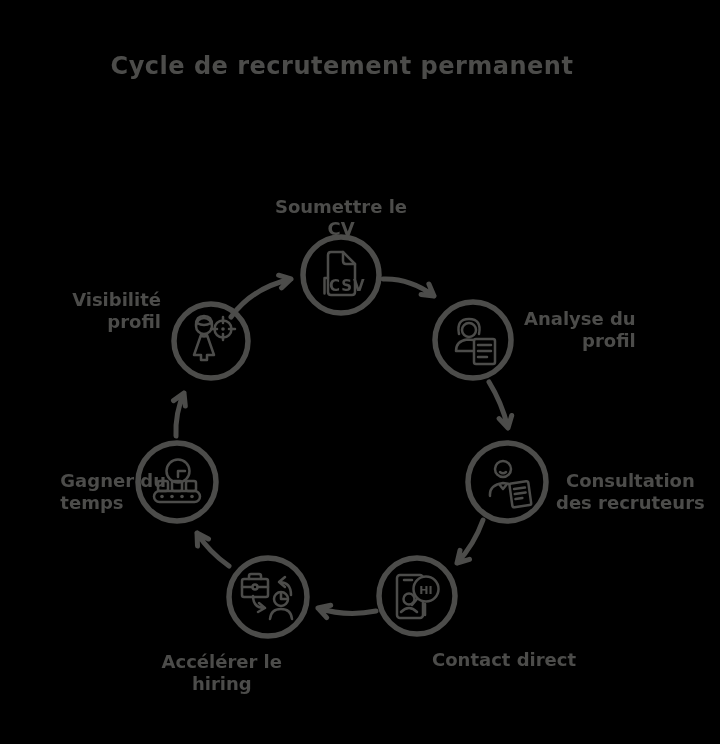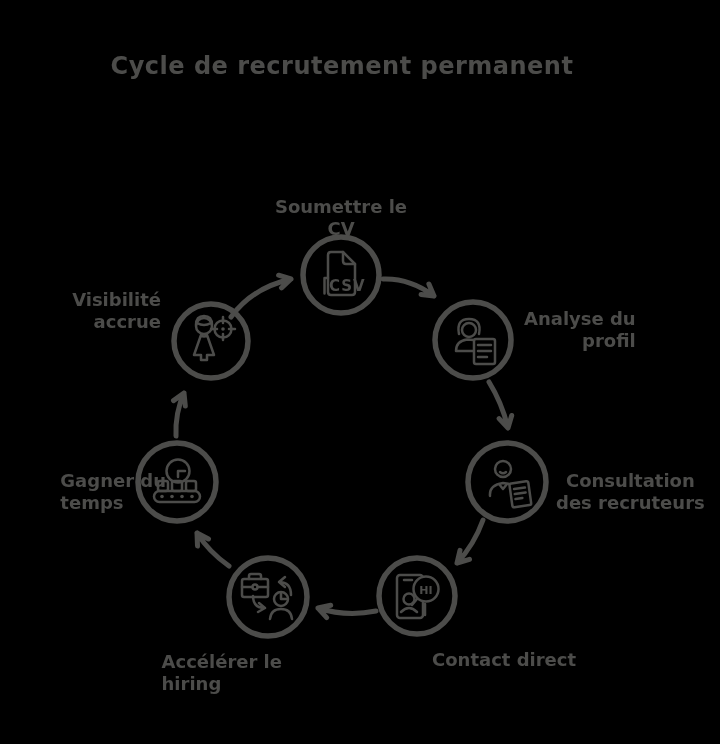--- a/index.html
+++ b/index.html
@@ -21,21 +21,21 @@
   .node-label {
     position:absolute;
     color:var(--ink);
     font-size:18px; font-weight:bold; line-height:22px;
     white-space:pre-line;
   }
   .lbl-soumettre   { left:241px;  top:176px; width:200px; text-align:center;margin-top:20px; }
   .lbl-analyse     { left:524px;  top:308px; text-align:right; }
   .lbl-consult     { left:556px;  top:470px; text-align:center; }
   .lbl-contact     { left:412px;  top:649px; text-align:left;margin-left:20px; }
-  .lbl-accelerer   { right:438px; top:651px; text-align:left; }
+  .lbl-accelerer   { right:438px; top:651px; text-align:center; }
   .lbl-gagner      { right:554px; top:470px; text-align:left; }
   .lbl-visibilite  { right:559px; top:289px; text-align:right; }
 
   svg { position:absolute; inset:0; }
   .ring  { fill:none; stroke:var(--ink); stroke-width:5.5; }
   .arrow { fill:none; stroke:var(--ink); stroke-width:5; stroke-linecap:round; stroke-linejoin:round; }
   .s     { fill:none; stroke:var(--ink); stroke-width:2.5; stroke-linecap:round; stroke-linejoin:round; }
   .sf    { fill:var(--bg); stroke:var(--ink); stroke-width:2.5; stroke-linecap:round; stroke-linejoin:round; }
   .f     { fill:var(--ink); stroke:none; }
   .t     { fill:var(--ink); font-family:"DejaVu Sans","Liberation Sans",sans-serif; font-weight:bold; }
@@ -143,15 +143,15 @@
   <div class="node-label lbl-analyse">Analyse du
 profil</div>
   <div class="node-label lbl-consult">Consultation
 des recruteurs</div>
   <div class="node-label lbl-contact">Contact direct</div>
   <div class="node-label lbl-accelerer">Accélérer le
 hiring</div>
   <div class="node-label lbl-gagner">Gagner du
 temps</div>
   <div class="node-label lbl-visibilite">Visibilité
-accrue</div>
+profil</div>
 
 </div>
 
 </body></html>

